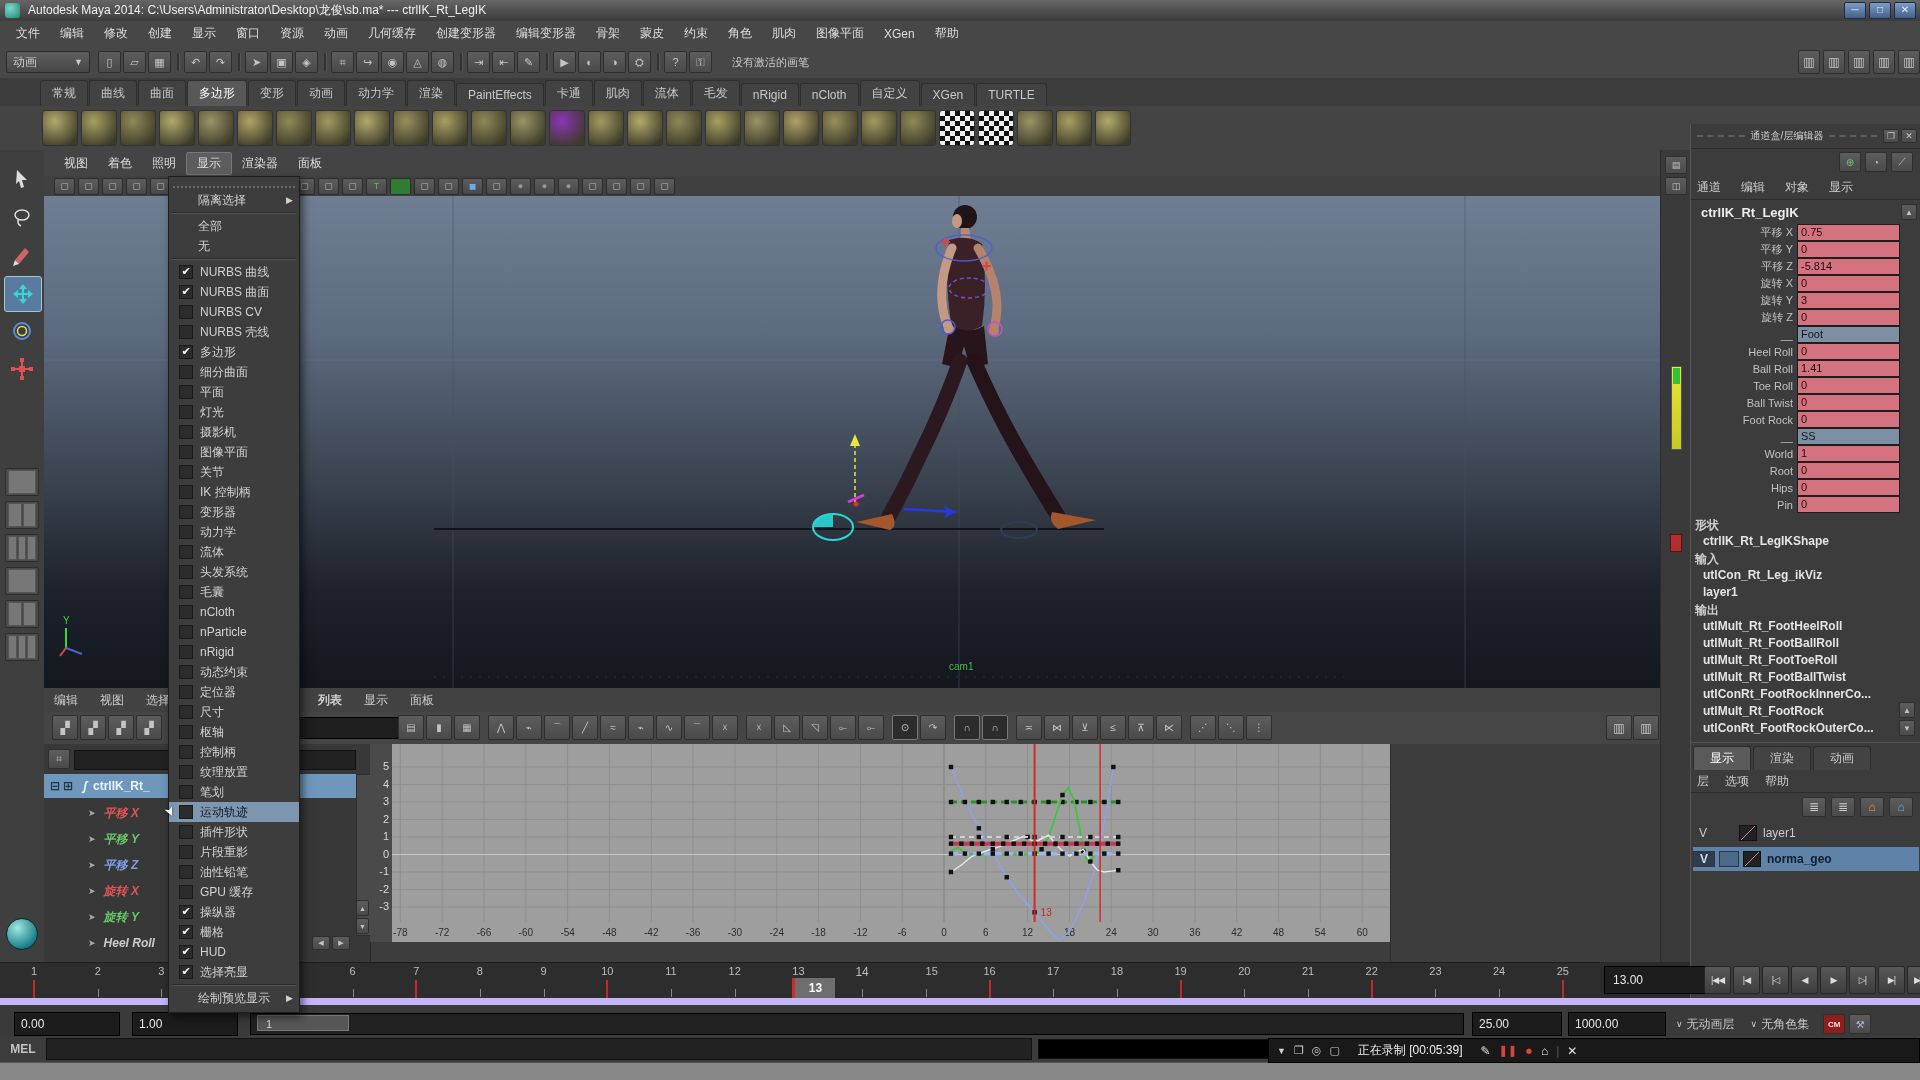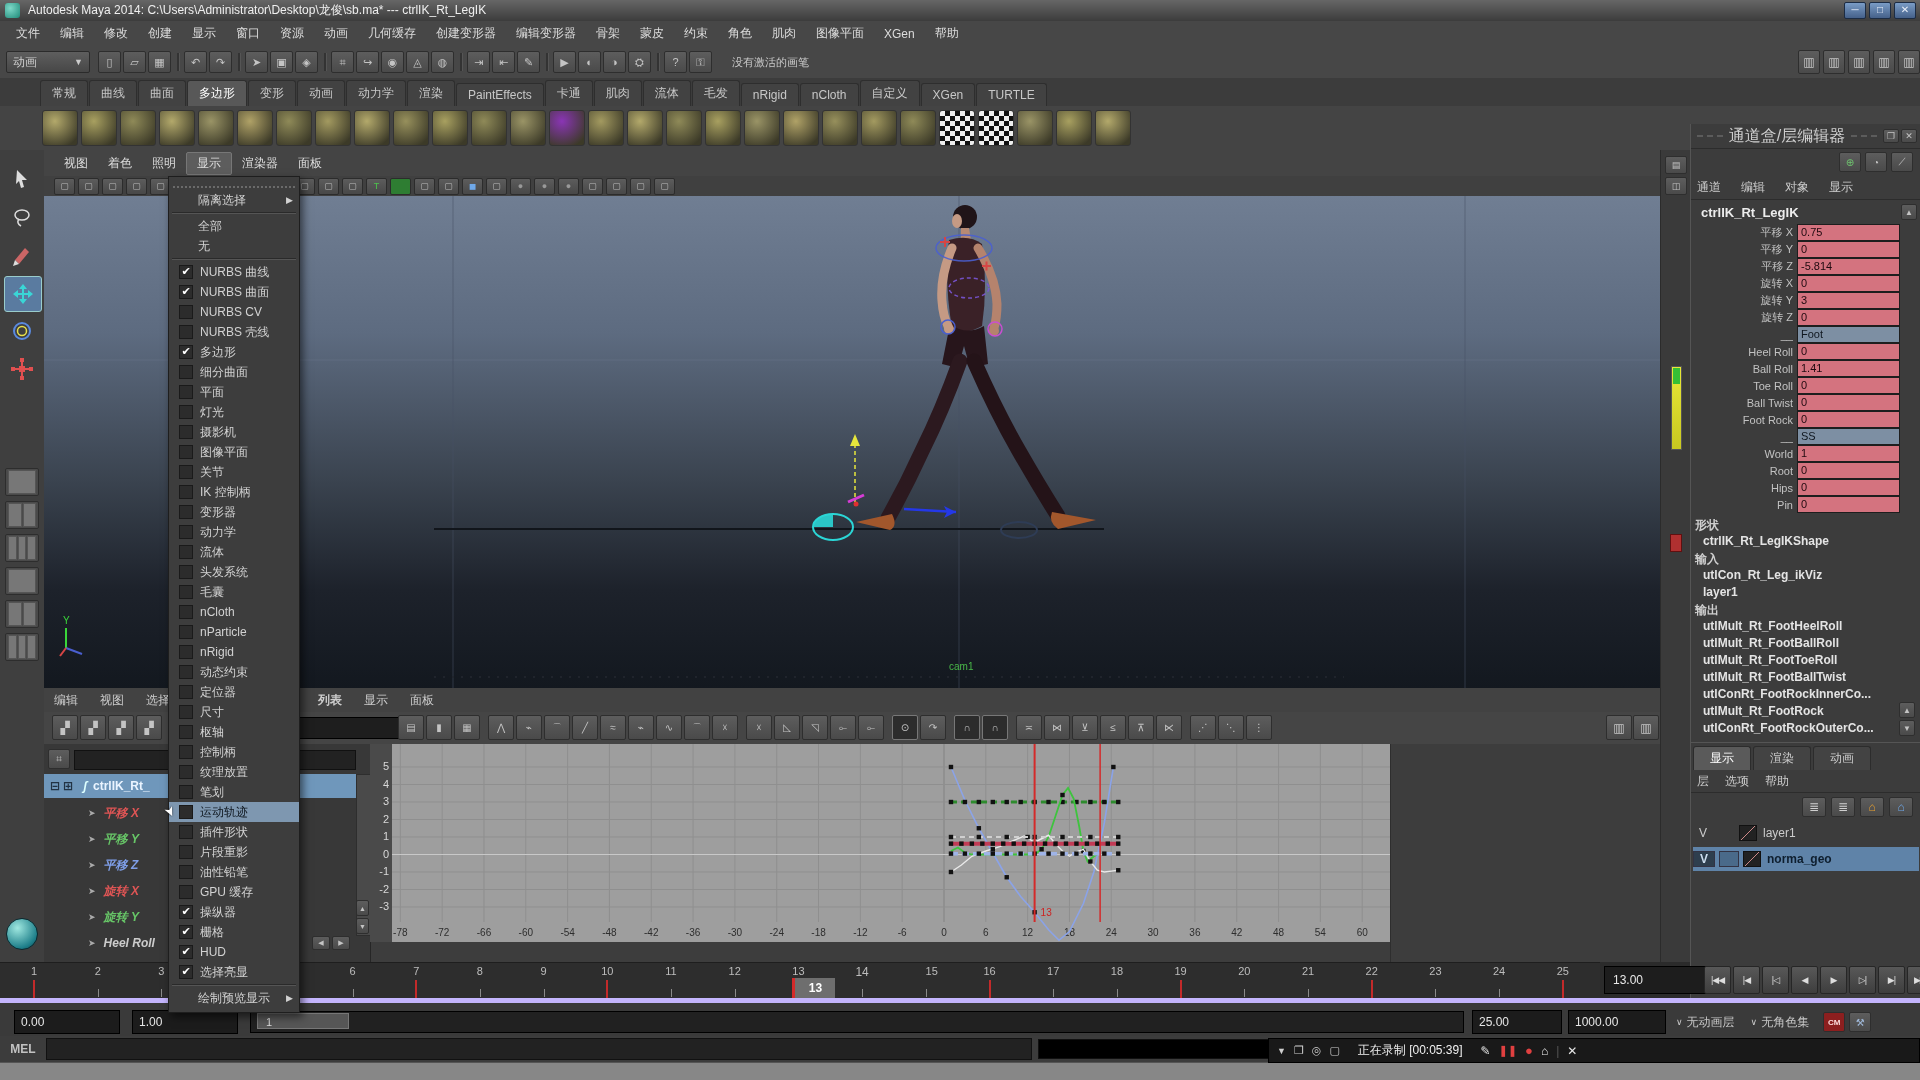--- a/index.html
+++ b/index.html
@@ -62,21 +62,21 @@
   .cb-node{position:absolute;left:12px;font-size:12px;font-weight:bold;color:#e4e4e4;white-space:nowrap}
   .cb-head{position:absolute;left:4px;font-size:12px;color:#cfcfcf;font-weight:bold}
   
   .letab{padding:3px 16px;font-size:12px;border:1px solid #2c2c2c;border-bottom:none;background:#434343;border-radius:3px 3px 0 0;margin-right:2px}
   .letab.active{background:#5a5a5a;color:#fff}
   .layer-row{position:absolute;left:2px;width:226px;height:24px;display:flex;align-items:center;font-size:12px}
   
   #timeline{left:0;top:962px;width:1600px;height:36px;background:#2d2d2d;border-top:1px solid #1e1e1e}
   #timefield{left:1604px;top:966px;width:92px;height:26px;background:#1d1d1d;border:1px solid #000;color:#e8e8e8;font-size:12px;line-height:26px;padding-left:8px}
   .pbbtn{width:25px;height:26px;margin-left:2px;background:linear-gradient(#585858,#3e3e3e);border:1px solid #262626;border-radius:2px;color:#ddd;font-size:9px;display:flex;align-items:center;justify-content:center;letter-spacing:-1px}
-  #rangerow{left:0;top:998px;width:1920px;height:38px;background:#3a3a3a;border-top:5px solid #c4b5fd;display:flex;align-items:center}
+  #rangerow{left:0;top:998px;width:1920px;height:38px;background:#3a3a3a;border-top:7px solid #c4b5fd;display:flex;align-items:center}
   .rfield{height:22px;background:#1c1c1c;border:1px solid #000;color:#e6e6e6;font-size:12px;line-height:22px;padding:0 6px}
   #melrow{left:0;top:1036px;width:1920px;height:26px;background:#3c3c3c;display:flex;align-items:center}
   #helprow{left:0;top:1062px;width:1920px;height:18px;background:#878787;border-top:1px solid #555}
   
   #showmenu{left:168px;top:176px;width:130px;background:#3d3d3d;border:1px solid #1e1e1e;box-shadow:3px 4px 8px rgba(0,0,0,.55);z-index:50;padding-bottom:4px}
   .sm-tear{height:7px;border-bottom:2px dotted #6a6a6a;margin:2px 4px}
   .sm-item{height:20px;display:flex;align-items:center;font-size:12px;color:#d2d2d2;position:relative;padding-left:10px}
   .sm-item .chk{width:12px;height:12px;background:#2c2c2c;border:1px solid #1a1a1a;margin-right:7px;font-size:11px;line-height:11px;color:#fff;text-align:center}
   .sm-item .nochk{width:12px;margin-right:7px}
   .sm-item.hl{background:#7e97b0;color:#101820}
@@ -614,21 +614,21 @@
   <div class="ibox" style="position:absolute;left:4px;top:27px;width:22px;height:18px;font-size:9px">◫</div>
   <div class="abs" style="left:10px;top:216px;width:9px;height:82px;background:linear-gradient(#e8e838,#c8c820);border:1px solid #555">
     <div style="width:7px;height:16px;background:#35c035;margin:1px"></div>
   </div>
   <div class="abs" style="left:9px;top:384px;width:10px;height:16px;background:#b03030;border:1px solid #601010"></div>
 </div>
 
 <div id="channelbox" class="abs">
   <div class="row" style="height:24px;border-bottom:1px solid #2c2c2c">
     <div style="flex:1;height:0;border-top:2px dashed #5c5c5c;margin:0 6px"></div>
-    <div style="font-size:16px;color:#cfcfcf;white-space:nowrap">通道盒/层编辑器</div>
+    <div style="font-size:10px;color:#cfcfcf;white-space:nowrap">通道盒/层编辑器</div>
     <div style="flex:1;height:0;border-top:2px dashed #5c5c5c;margin:0 6px"></div>
     <div class="ibox" style="width:16px;height:14px;font-size:9px;margin-right:2px">❐</div>
     <div class="ibox" style="width:16px;height:14px;font-size:9px;margin-right:4px">✕</div>
   </div>
   <div class="row" style="height:26px;justify-content:flex-end;gap:4px;padding-right:8px">
     <div class="ibox" style="width:22px;height:20px;font-size:10px;color:#6fc56f">⊕</div>
     <div class="ibox" style="width:22px;height:20px;font-size:10px">◔</div>
     <div class="ibox" style="width:22px;height:20px;font-size:10px">⟋</div>
   </div>
   <div id="cbmenus" class="row" style="height:24px;border-bottom:1px solid #2c2c2c;padding-left:6px">

